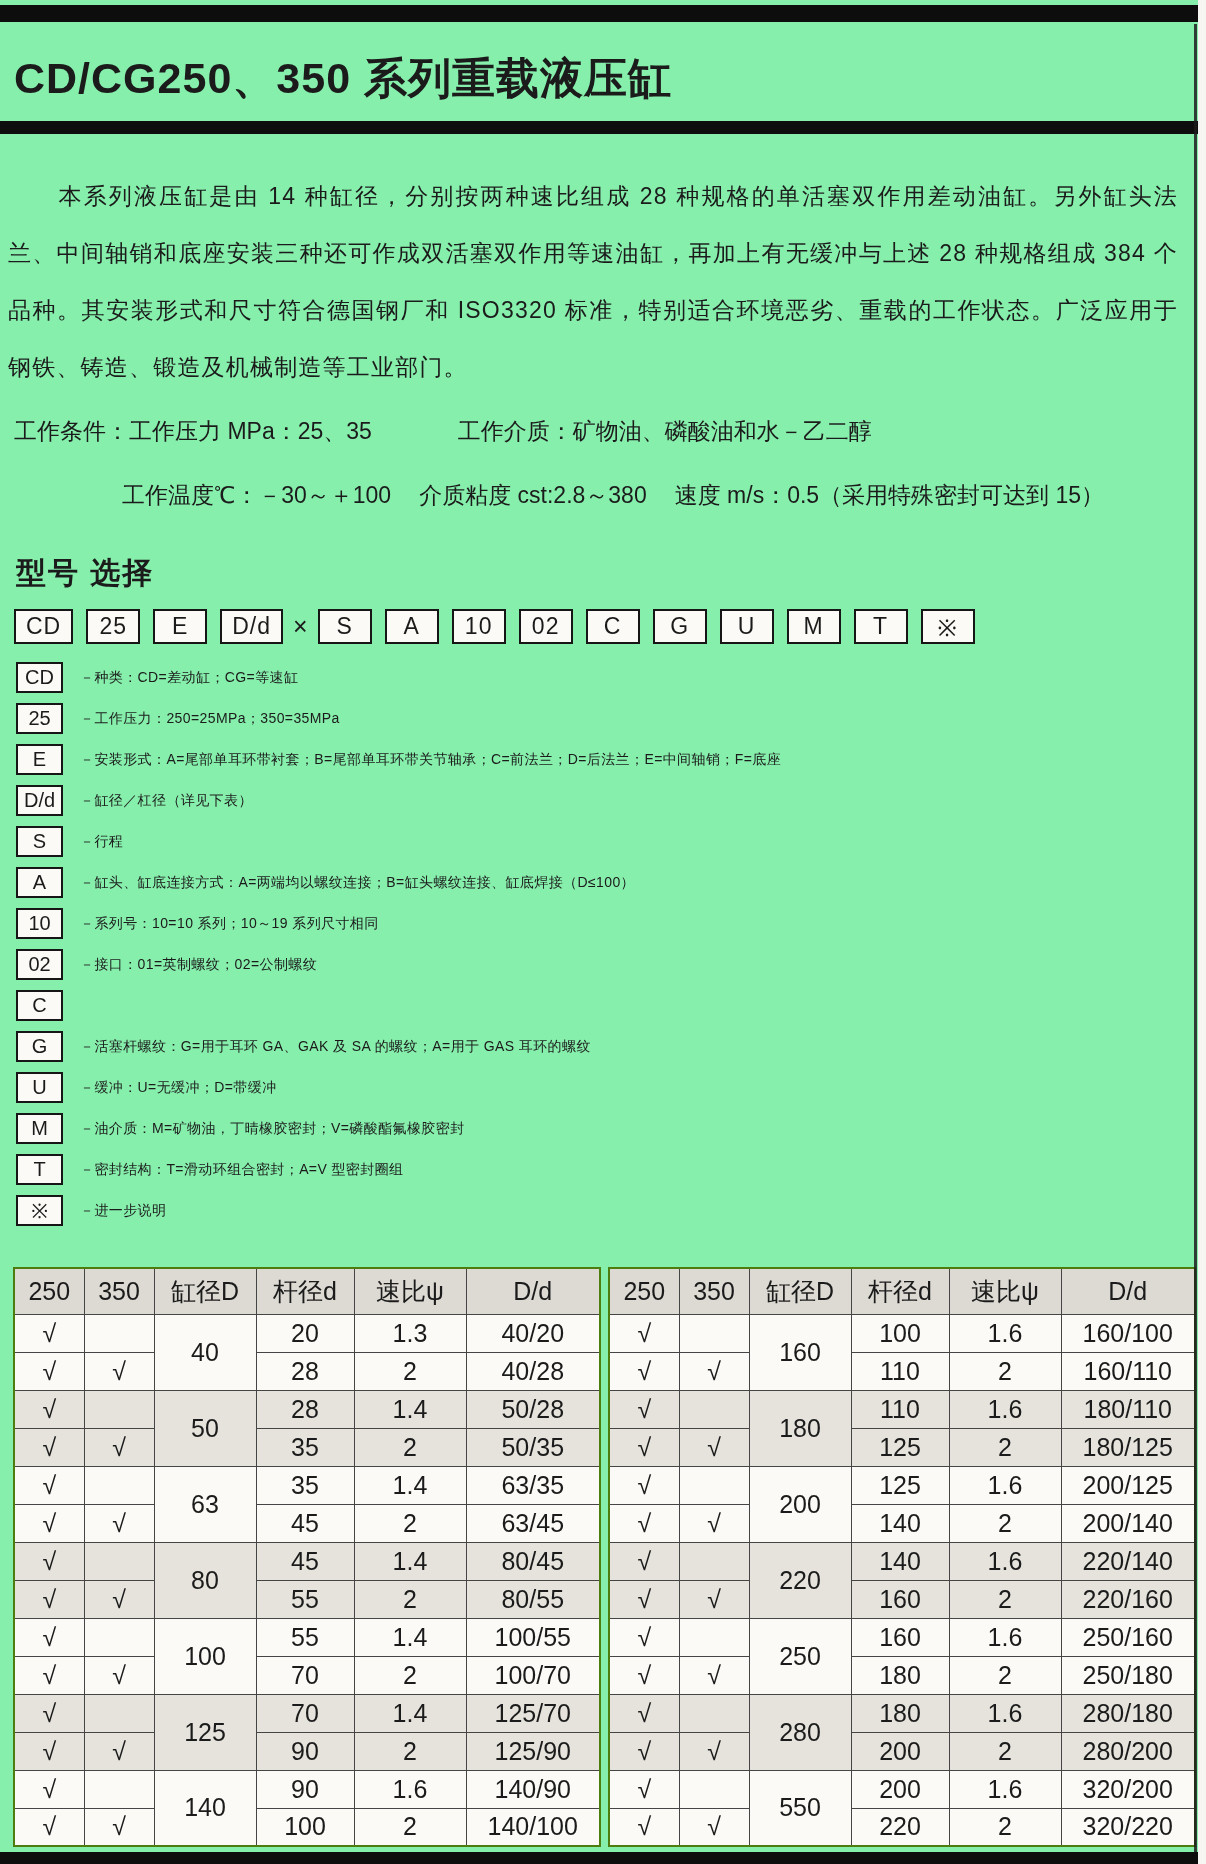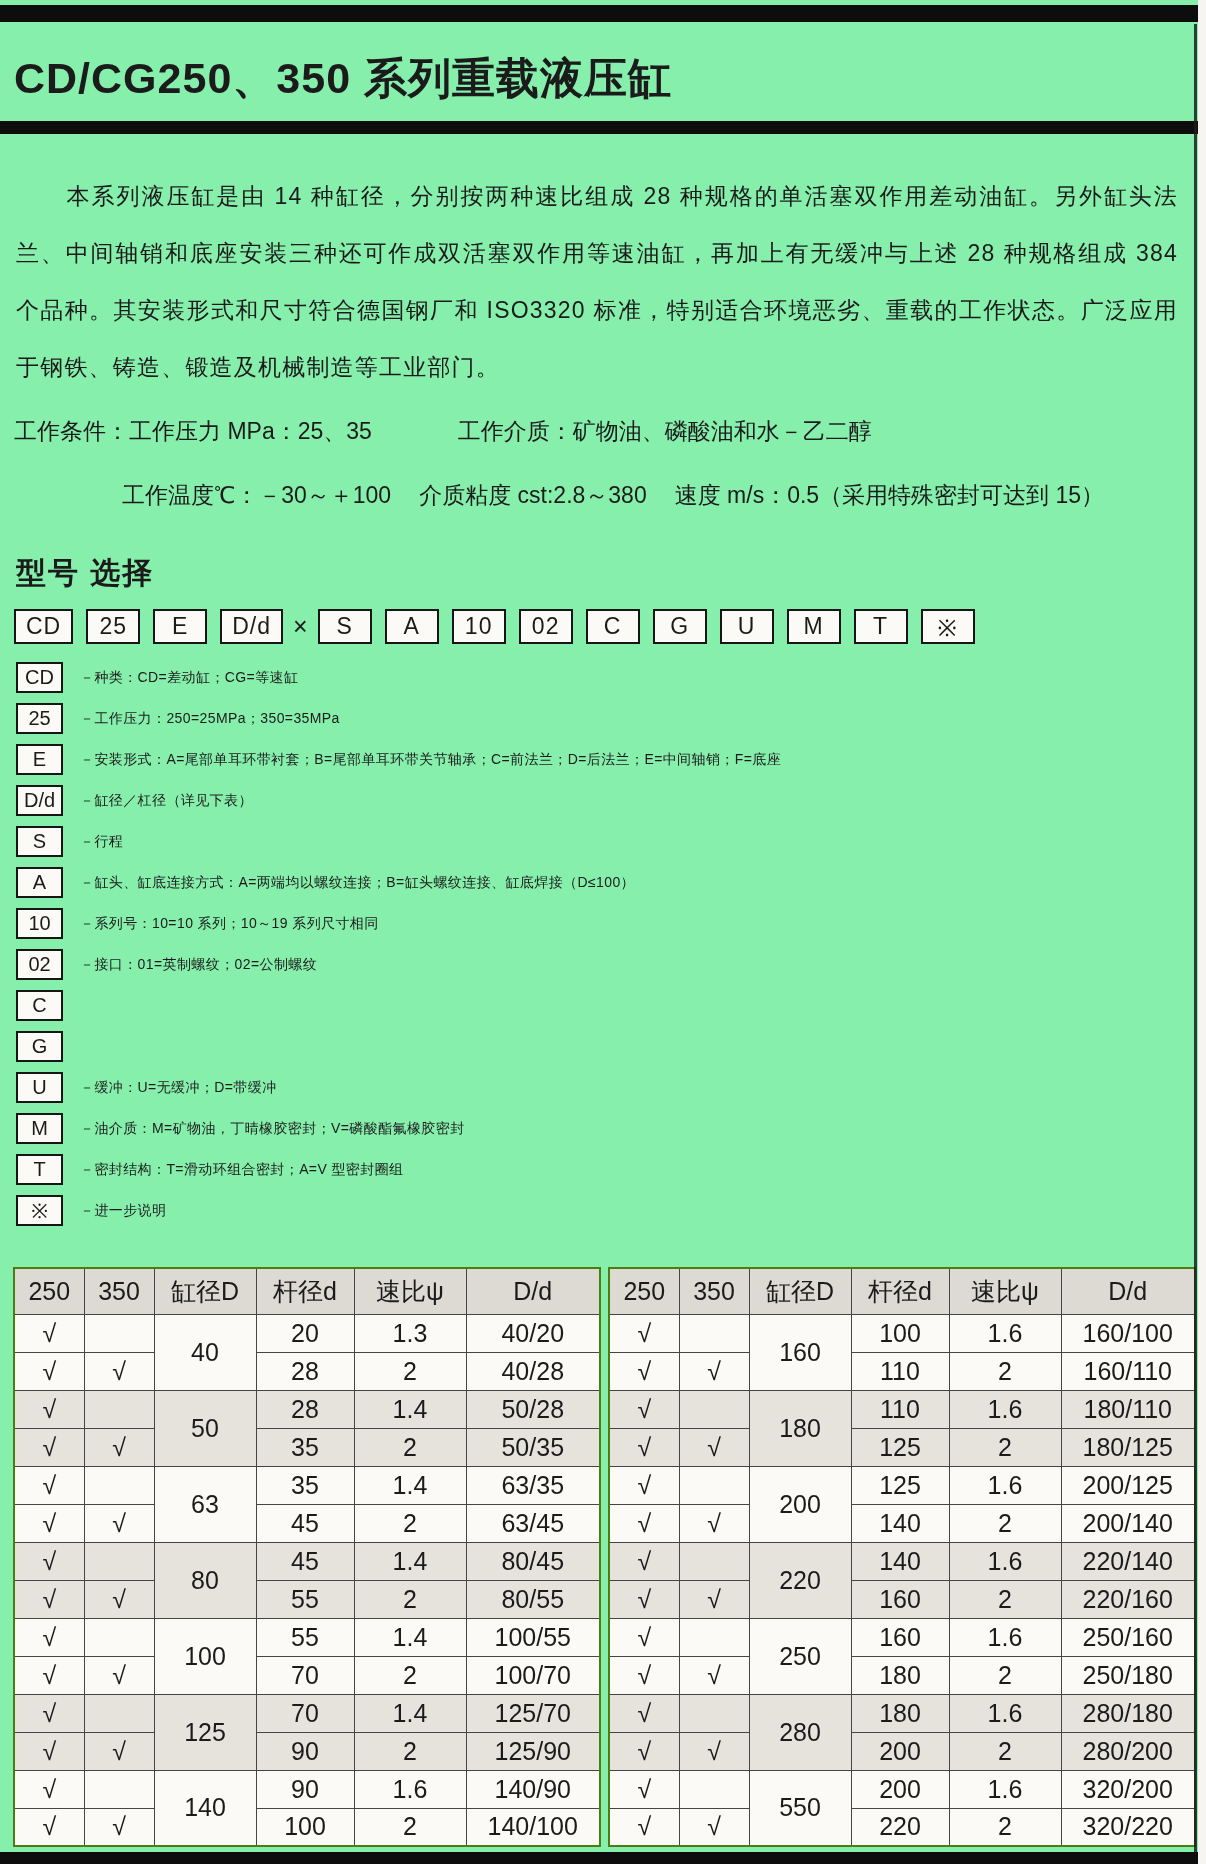--- a/index.html
+++ b/index.html
@@ -10,21 +10,21 @@
     background:#86efac;
     color:#1b1b1b;
     font-family:Liberation Sans, sans-serif;
     overflow:hidden;
   }
   .top-bar { margin-top:5px; height:17px; background:#0d0d0d; }
   .right-edge { position:absolute; top:24px; right:1px; width:3px; height:1829px; background:#1d1d1d; opacity:.85; }
   .doc-title { margin:28px 14px 0 14px; font-size:43px; font-weight:bold; letter-spacing:1px; white-space:nowrap; }
   .title-rule { margin-top:13px; height:13px; background:#0d0d0d; }
   .intro {
-    margin:34px 20px 0 16px;
+    margin:34px 20px 0 8px;
     font-size:23px; line-height:57px; letter-spacing:1.2px;
     text-align:justify; text-indent:2.2em;
   }
   .cond-row1 { margin-top:20px; padding-left:14px; font-size:23px; display:flex; gap:86px; white-space:nowrap; }
   .cond-row2 { margin-top:33px; padding-left:122px; font-size:23px; display:flex; gap:28px; white-space:nowrap; }
   .model-heading { margin-top:42px; padding-left:16px; font-size:30px; font-weight:bold; letter-spacing:2px; }
   .code-row { margin-top:15px; padding-left:14px; display:flex; align-items:center; gap:13px; }
   .code-box {
     min-width:54px; height:35px; padding:0 10px;
     border:2px solid #161616; background:#fbfaf6;
@@ -127,20 +127,21 @@
       </div>
       <div class="legend-row">
         <span class="legend-box">02</span>
         <span class="legend-desc">－接口：01=英制螺纹；02=公制螺纹</span>
       </div>
       <div class="legend-row">
         <span class="legend-box">C</span>
       </div>
       <div class="legend-row">
         <span class="legend-box">G</span>
+        <span class="legend-desc">－活塞杆螺纹：G=用于耳环 GA、GAK 及 SA 的螺纹；A=用于 GAS 耳环的螺纹</span>
       </div>
       <div class="legend-row">
         <span class="legend-box">U</span>
         <span class="legend-desc">－缓冲：U=无缓冲；D=带缓冲</span>
       </div>
       <div class="legend-row">
         <span class="legend-box">M</span>
         <span class="legend-desc">－油介质：M=矿物油，丁晴橡胶密封；V=磷酸酯氟橡胶密封</span>
       </div>
       <div class="legend-row">

